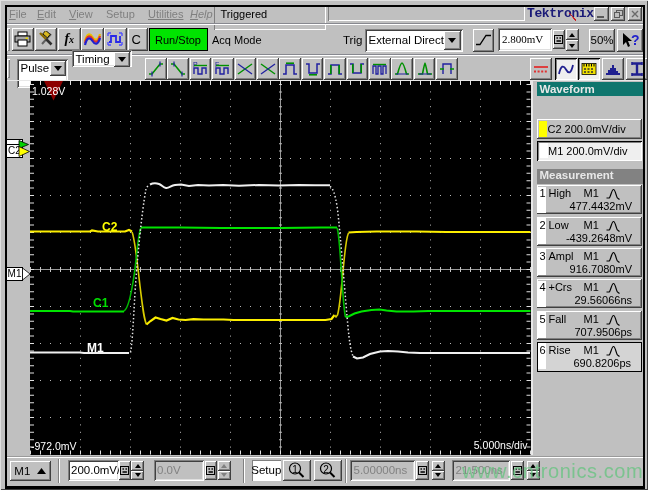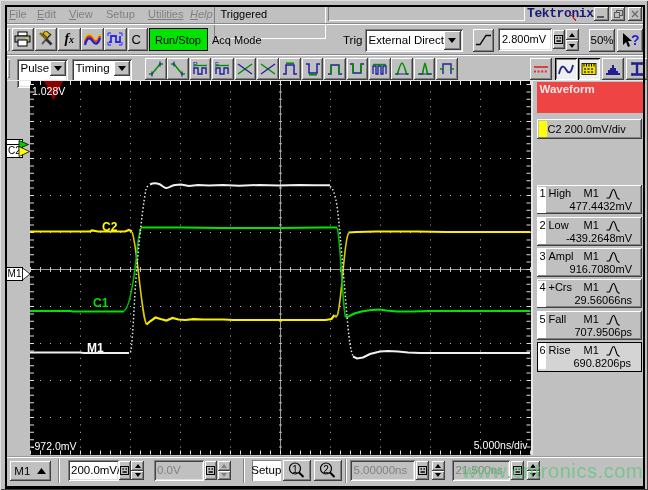--- a/index.html
+++ b/index.html
@@ -18,21 +18,21 @@
 </head>
 <body>
 <div id="frame">
 
 <div class="abs" style="left:9px;top:8px;color:#7f7f7f;"><u>F</u>ile</div>
 <div class="abs" style="left:37px;top:8px;color:#7f7f7f;text-align:center;"><u>E</u>dit</div>
 <div class="abs" style="left:69px;top:8px;color:#7f7f7f;"><u>V</u>iew</div>
 <div class="abs" style="left:106px;top:8px;color:#7f7f7f;">Setup</div>
 <div class="abs" style="left:148px;top:8px;color:#7f7f7f;text-decoration:underline;">Utilities</div>
 <div class="abs" style="left:190px;top:8px;color:#7f7f7f;font-style:italic;"><u>H</u>elp</div>
-<div class="abs sunkenthin" style="left:213.5px;top:6px;width:112.5px;height:33px;">
+<div class="abs sunkenthin" style="left:213.5px;top:6px;width:112.5px;height:24px;">
   <div class="abs" style="left:7px;top:2px;">Triggered</div>
 </div>
 <div class="abs sunkenthin" style="left:328px;top:6px;width:197px;height:15px;"></div>
 <div class="abs" style="left:527px;top:6px;width:60px;height:14px;font-family:Liberation Mono, monospace;font-weight:bold;font-size:13px;color:#1a1a77;letter-spacing:-0.4px;">Tektronix<div class="abs" style="left:42px;top:7px;width:7px;height:8px;background:linear-gradient(to top right,transparent 46%,#cc2020 48%,#cc2020 56%,transparent 58%);"></div></div>
 <div class="abs raisedthin" style="left:594px;top:6.5px;width:14.5px;height:14px;">
       <div class="abs" style="left:3px;top:9px;width:7px;height:2px;background:#5a5a5a;"></div>
     </div>
 <div class="abs raisedthin" style="left:610.5px;top:6.5px;width:14.5px;height:14px;">
   <div class="abs" style="left:5px;top:3px;width:5px;height:4px;border:1px solid #5a5a5a;"></div>
   <div class="abs" style="left:3px;top:5px;width:4px;height:4px;border:1px solid #5a5a5a;background:#c0c0c0;"></div>
@@ -91,21 +91,21 @@
           <path d="M0,0 h8 l-4,5 z" fill="#000"></path>
         </svg>
       </div>
 </div>
 <div class="abs raisedthin ctr" style="left:472.5px;top:28.5px;width:21px;height:23px;">
   <svg width="17" height="12" viewBox="0 0 17 12">
         <path d="M1,10.5 h4 l6,-9 h5" stroke="#000" stroke-width="1.3" fill="none"></path>
       </svg>
 </div>
 <div class="abs field" style="left:498px;top:28px;width:54px;height:23px;">
-  <div class="abs" style="left:4px;top:5px;font-size:11px;">2.800mV</div>
+  <div class="abs" style="left:4px;top:5px;font-size:11px;font-family:Liberation Serif, serif;">2.800mV</div>
 </div>
 <div class="abs raisedthin ctr" style="left:552.5px;top:30px;width:12.5px;height:19px;">
       <svg width="9" height="9" viewBox="0 0 9 9">
         <rect x="0.5" y="0.5" width="8" height="8" fill="none" stroke="#000"></rect>
         <path d="M2.5,3 h1.4 M5.5,3 h1.4 M2.5,6 h4.4" stroke="#000" stroke-width="1.4"></path>
       </svg>
     </div>
 <div class="abs" style="left:565.5px;top:29px;width:13px;height:22px;">
   <div class="abs raisedthin ctr" style="left:0;top:0;width:13px;height:11px;">
         <svg width="6" height="4" viewBox="0 0 6 4">
@@ -130,21 +130,21 @@
 
 <div class="abs" style="left:7px;top:59px;width:3px;height:19px;box-shadow:inset 1px 1px 0 #fff,inset -1px -1px 0 #808080;"></div>
 <div class="abs field" style="left:16.5px;top:59px;width:51px;height:29px;">
   <div class="abs" style="left:4px;top:3px;font-size:11.5px;">Pulse</div>
   <div class="abs raisedthin ctr" style="right:2px;top:2px;width:16px;height:14.5px;">
         <svg width="8" height="5" viewBox="0 0 8 5">
           <path d="M0,0 h8 l-4,5 z" fill="#000"></path>
         </svg>
       </div>
 </div>
-<div class="abs field" style="left:71.5px;top:59px;width:60px;height:24px;">
+<div class="abs field" style="left:71.5px;top:50px;width:60px;height:17px;">
   <div class="abs" style="left:4px;top:3px;font-size:11.5px;">Timing</div>
   <div class="abs raisedthin ctr" style="right:2px;top:2px;width:16px;height:14.5px;">
         <svg width="8" height="5" viewBox="0 0 8 5">
           <path d="M0,0 h8 l-4,5 z" fill="#000"></path>
         </svg>
       </div>
 </div>
 <div class="abs raisedthin ctr" style="left:145px;top:58px;width:21.5px;height:22px;">
       <svg width="16" height="16" viewBox="0 0 16 16">
         <path d="M1,13 h3 l8,-10 h3" stroke="#009000" stroke-width="1.6" fill="none"></path>
@@ -329,27 +329,34 @@
 <svg class="abs" style="left:18px;top:140px;" width="12" height="17" viewBox="0 0 12 17">
   <polygon points="1,0.5 10.5,4.5 1,8.5" fill="#00d000" stroke="#000" stroke-width="0.8"></polygon>
   <polygon points="1,6.5 11.5,11.5 1,16.5" fill="#ffff00" stroke="#000" stroke-width="0.8"></polygon>
 </svg>
 <div class="abs" style="left:6px;top:267px;width:17px;height:14px;background:#fff;border:1px solid #000;box-sizing:border-box;font-size:10px;text-align:center;line-height:12px;">M1</div>
 <svg class="abs" style="left:22px;top:267px;" width="9" height="14" viewBox="0 0 9 14">
   <polygon points="0.5,1 8,7 0.5,13" fill="#fff" stroke="#000" stroke-width="0.8"></polygon>
 </svg>
 
 <div class="abs" style="left:531px;top:81px;width:2px;height:374px;background:#e8e8e8;"></div>
-<div class="abs" style="left:536.5px;top:81.5px;width:106.5px;height:31px;background:#ef4444;color:#e8e8e8;font-weight:bold;font-size:11.5px;">
+<div class="abs" style="left:536.5px;top:81.5px;width:106.5px;height:14px;background:#0f766e;color:#e8e8e8;font-weight:bold;font-size:11.5px;">
       <span style="position:absolute;left:3px;top:1px;">Waveform</span>
     </div>
 <div class="abs raisedthin" style="left:536.5px;top:119px;width:105.5px;height:19.5px;">
   <div class="abs" style="left:2.5px;top:2px;width:8px;height:15.5px;background:#ffff00;"></div>
   <div class="abs" style="left:11px;top:4px;font-size:11px;">C2 200.0mV/div</div>
 </div>
+<div class="abs" style="left:536.5px;top:140.5px;width:105.5px;height:20px;background:#efefef;box-shadow:inset 1px 1px 0 #000,inset -1px -1px 0 #fff,inset 2px 2px 0 #808080;">
+  <div class="abs" style="left:3px;top:2.5px;width:8px;height:15px;background:#fff;"></div>
+  <div class="abs" style="left:11.5px;top:4.5px;font-size:11px;">M1 200.0mV/div</div>
+</div>
+<div class="abs" style="left:536.5px;top:169px;width:106.5px;height:14.5px;background:#828282;color:#e8e8e8;font-weight:bold;font-size:11.5px;">
+      <span style="position:absolute;left:3px;top:0px;">Measurement</span>
+    </div>
 <div class="abs raisedthin" style="left:536.5px;top:185.3px;width:105.5px;height:29px;">
   <div class="abs" style="left:1.5px;top:1.5px;width:8px;height:26px;background:#fff;"></div>
   <div class="abs" style="left:3px;top:2px;">1</div>
       <div class="abs" style="left:12px;top:2px;">High</div>
       <div class="abs" style="left:47px;top:2px;">M1</div>
   <svg class="abs" style="left:69px;top:3px;" width="15" height="12" viewBox="0 0 15 12">
         <path d="M0.5,10 h2.5 C4.5,10 5.5,1.5 7.5,1.5 S10.5,10 11.5,10 l2,1.5" stroke="#000" stroke-width="1.2" fill="none"></path>
       </svg>
   <div class="abs" style="right:10px;top:15px;">477.4432mV</div>
 </div>

